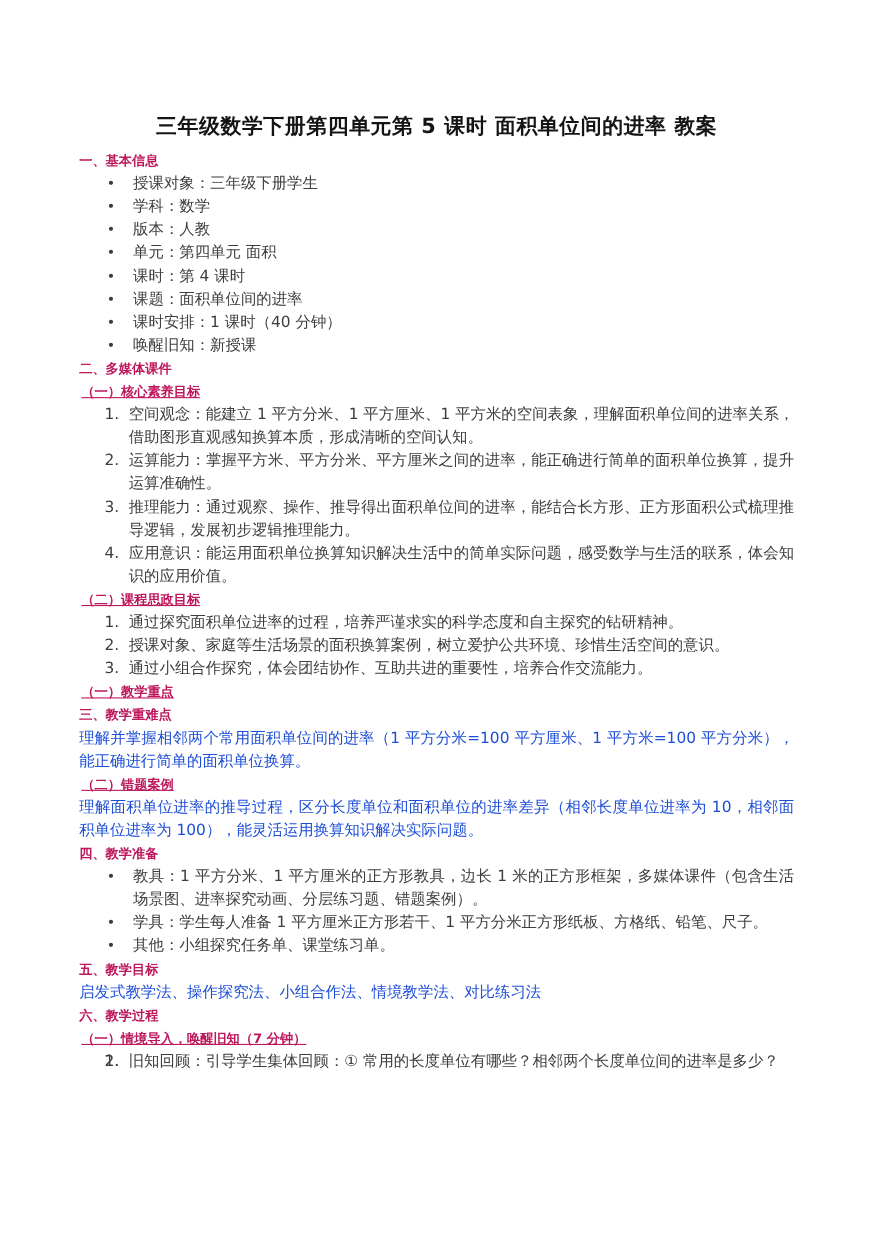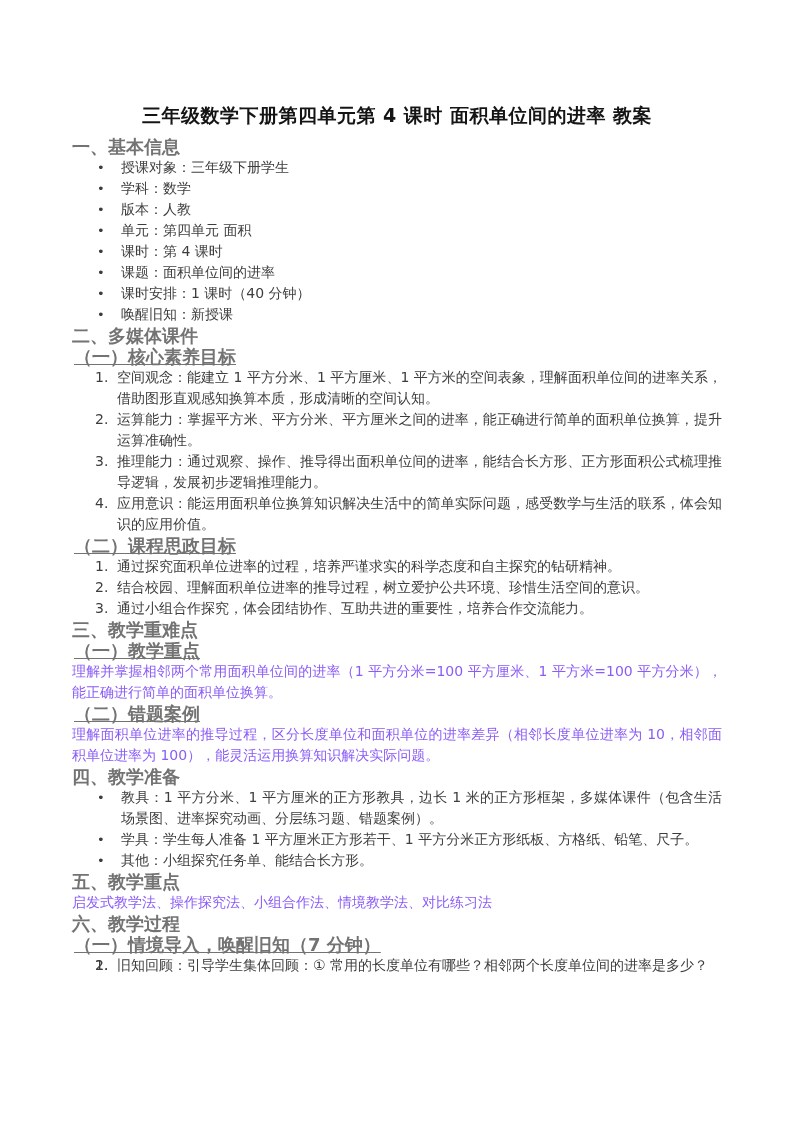--- a/index.html
+++ b/index.html
@@ -16,50 +16,50 @@
   .title {
     font-size: 19px;
     font-weight: 700;
     line-height: 27px;
     text-align: center;
     color: #141414;
     margin: 0 0 7px 0;
     letter-spacing: 0.5px;
   }
   .h {
-    font-size: 18px;
+    font-size: 12px;
     font-weight: 700;
     line-height: 21px;
-    color: #737373;
+    color: #be185d;
   }
   .sub { padding-left: 2px; text-decoration: underline; }
   .p {
     font-size: 14px;
     line-height: 21px;
-    color: #8b5cf6;
+    color: #1d4ed8;
     text-align: justify;
   }
   .li {
     position: relative;
     font-size: 14px;
     line-height: 21px;
     color: #3d3d3d;
     text-align: justify;
   }
   .li.num { padding-left: 45px; }
   .li.num > .marker { position: absolute; left: 23px; top: 0; }
   .li.dot { padding-left: 49px; }
   .li.dot > .marker { position: absolute; left: 25px; top: 0; font-size: 13px; }
 </style>
 </head>
 <body>
 
 <div class="page">
 
-  <div class="title">三年级数学下册第四单元第 4 课时 面积单位间的进率 教案</div>
+  <div class="title">三年级数学下册第四单元第 5 课时 面积单位间的进率 教案</div>
 
   <div>
     <div class="h">一、基本信息</div>
     <div class="li dot">
       <span class="marker">•</span>
       <span>授课对象：三年级下册学生</span>
     </div>
     <div class="li dot">
       <span class="marker">•</span>
       <span>学科：数学</span>
@@ -109,54 +109,54 @@
       <span class="marker">4.</span>
       <span>应用意识：能运用面积单位换算知识解决生活中的简单实际问题，感受数学与生活的联系，体会知识的应用价值。</span>
     </div>
     <div class="h sub">（二）课程思政目标</div>
     <div class="li num">
       <span class="marker">1.</span>
       <span>通过探究面积单位进率的过程，培养严谨求实的科学态度和自主探究的钻研精神。</span>
     </div>
     <div class="li num">
       <span class="marker">2.</span>
-      <span>结合校园、理解面积单位进率的推导过程，树立爱护公共环境、珍惜生活空间的意识。</span>
+      <span>授课对象、家庭等生活场景的面积换算案例，树立爱护公共环境、珍惜生活空间的意识。</span>
     </div>
     <div class="li num">
       <span class="marker">3.</span>
       <span>通过小组合作探究，体会团结协作、互助共进的重要性，培养合作交流能力。</span>
     </div>
   </div>
 
   <div>
+    <div class="h sub">（一）教学重点</div>
     <div class="h">三、教学重难点</div>
-    <div class="h sub">（一）教学重点</div>
     <div class="p">理解并掌握相邻两个常用面积单位间的进率（1 平方分米=100 平方厘米、1 平方米=100 平方分米），能正确进行简单的面积单位换算。</div>
     <div class="h sub">（二）错题案例</div>
     <div class="p">理解面积单位进率的推导过程，区分长度单位和面积单位的进率差异（相邻长度单位进率为 10，相邻面积单位进率为 100），能灵活运用换算知识解决实际问题。</div>
   </div>
 
   <div>
     <div class="h">四、教学准备</div>
     <div class="li dot">
       <span class="marker">•</span>
       <span>教具：1 平方分米、1 平方厘米的正方形教具，边长 1 米的正方形框架，多媒体课件（包含生活场景图、进率探究动画、分层练习题、错题案例）。</span>
     </div>
     <div class="li dot">
       <span class="marker">•</span>
       <span>学具：学生每人准备 1 平方厘米正方形若干、1 平方分米正方形纸板、方格纸、铅笔、尺子。</span>
     </div>
     <div class="li dot">
       <span class="marker">•</span>
-      <span>其他：小组探究任务单、能结合长方形。</span>
+      <span>其他：小组探究任务单、课堂练习单。</span>
     </div>
   </div>
 
   <div>
-    <div class="h">五、教学重点</div>
+    <div class="h">五、教学目标</div>
     <div class="p">启发式教学法、操作探究法、小组合作法、情境教学法、对比练习法</div>
   </div>
 
   <div>
     <div class="h">六、教学过程</div>
     <div class="h sub">（一）情境导入，唤醒旧知（7 分钟）</div>
     <div class="li num">
       <span class="marker">1.</span>
     </div>
     <div class="li num">

